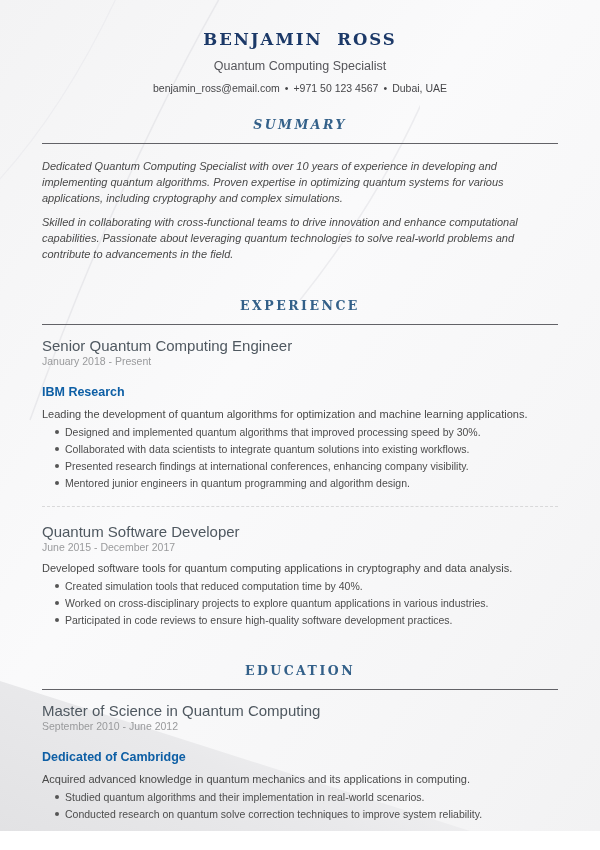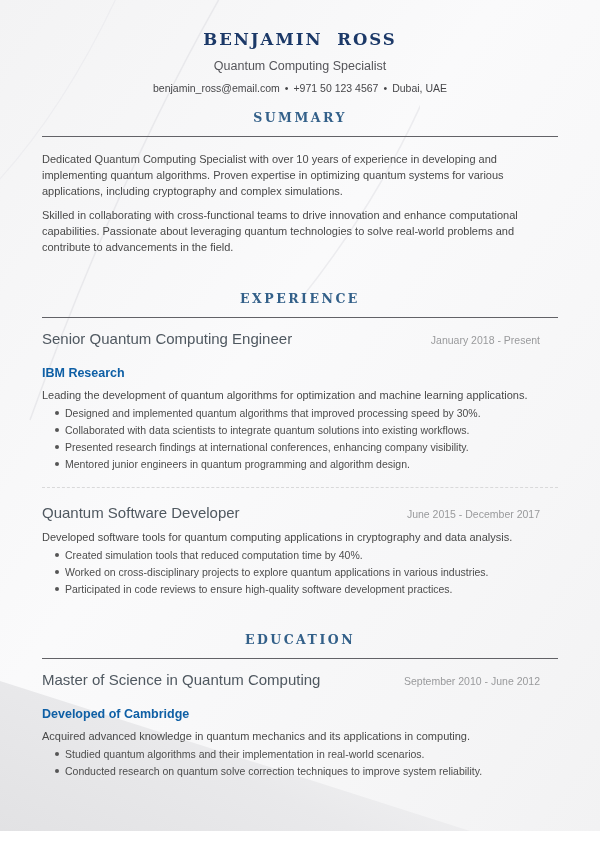--- a/index.html
+++ b/index.html
@@ -51,37 +51,38 @@
     margin: 0;
     text-align: center;
     font-family: "DejaVu Serif", "Liberation Serif", serif;
     font-weight: bold;
     font-size: 12.5px;
     letter-spacing: 2.5px;
     color: #336089;
   }
   .rule { border-bottom: 1px solid #626267; margin-top: 11px; }
 
-  section.summary { margin-top: 16px; }
+  section.summary { margin-top: 23px; font-style: italic; }
   .summary p {
     margin: 14px 0 0 0;
     font-size: 11px;
     line-height: 16px;
     color: #494949;
   }
   .summary p + p { margin-top: 8px; }
 
   section.experience { margin-top: 36px; }
   section.education  { margin-top: 36px; }
 
   .entry { margin-top: 12px; }
   .entry-head {
     display: flex;
     justify-content: space-between;
     align-items: baseline;
+    flex-direction: column;
   }
   .entry-title {
     font-size: 15px;
     line-height: 18px;
     color: #4f5860;
   }
   .entry-date {
     font-size: 10.5px;
     color: #999a9c;
     padding-right: 18px;
@@ -193,21 +194,21 @@
 
     <section class="education">
       <h2>EDUCATION</h2>
       <div class="rule"></div>
 
       <article class="entry">
         <div class="entry-head">
           <div class="entry-title">Master of Science in Quantum Computing</div>
           <div class="entry-date">September 2010 - June 2012</div>
         </div>
-        <div class="company">Developed of Cambridge</div>
+        <div class="company">Dedicated of Cambridge</div>
         <p class="desc">Acquired advanced knowledge in quantum mechanics and its applications in computing.</p>
         <ul class="bullets">
           <li>Studied quantum algorithms and their implementation in real-world scenarios.</li>
           <li>Conducted research on quantum solve correction techniques to improve system reliability.</li>
         </ul>
       </article>
     </section>
 
   </div>
 </div>

